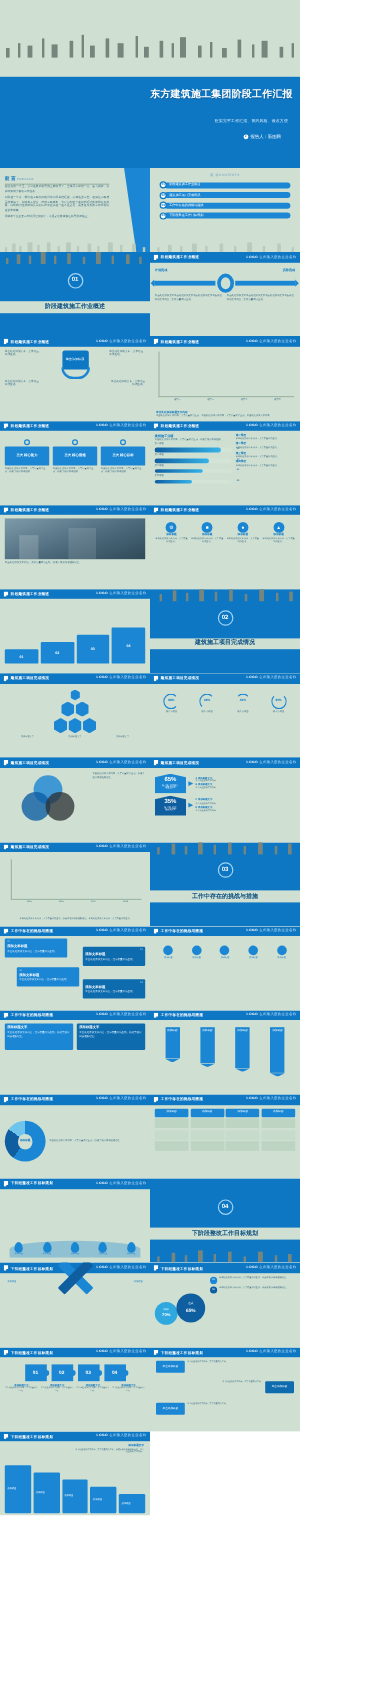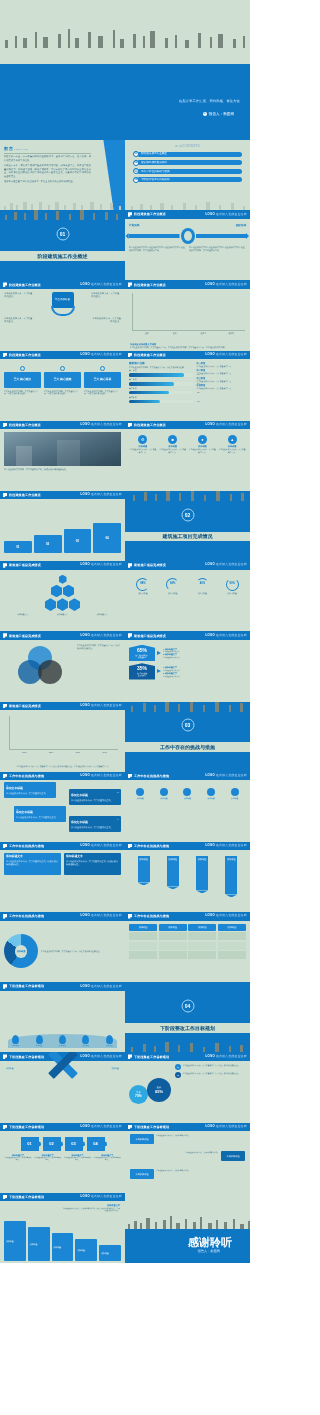--- a/index.html
+++ b/index.html
@@ -198,20 +198,21 @@
         <i style="left:66%;width:3px;height:50%"></i>
       <i style="left:70%;width:2px;height:66%"></i>
         <i style="left:74%;width:4px;height:42%"></i>
       <i style="left:79%;width:3px;height:76%"></i>
         <i style="left:84%;width:2px;height:54%"></i>
       <i style="left:87%;width:5px;height:68%"></i>
         <i style="left:93%;width:3px;height:46%"></i>
       <i style="left:97%;width:2px;height:60%"></i>
     </div>
     <div class="cover-blue"></div>
+    <div class="cover-title">东方建筑施工集团阶段工作汇报</div>
     <div class="cover-sub">框架完整工作汇报、简约风格、修改方便</div>
     <div class="cover-author">
       <span class="dot">●</span><span>报告人：新图网</span>
     </div>
   </div>
 
   <div class="slide">
     <div class="wedge"></div>
     <div style="position:absolute;left:4px;right:34px;top:6px">
       <div class="pf-h">
@@ -1029,41 +1030,16 @@
     </div>
     <div style="position:absolute;left:4px;right:4px;bottom:2px;display:flex;align-items:flex-end;gap:2px">
       <div class="card" style="flex:1;height:40px;font-size:1.9px;text-align:center;display:flex;align-items:center">添加标题</div>
       <div class="card" style="flex:1;height:34px;font-size:1.9px;text-align:center;display:flex;align-items:center">添加标题</div>
       <div class="card" style="flex:1;height:28px;font-size:1.9px;text-align:center;display:flex;align-items:center">添加标题</div>
       <div class="card" style="flex:1;height:22px;font-size:1.9px;text-align:center;display:flex;align-items:center">添加标题</div>
       <div class="card" style="flex:1;height:16px;font-size:1.9px;text-align:center;display:flex;align-items:center">添加标题</div>
     </div>
   </div>
 
-  <div class="slide">
-    <div class="thanks-top"></div>
-    <div class="skyline" style="bottom:auto;top:22px;height:16px">
-      <i style="left:2%;width:2px;height:40%"></i>
-        <i style="left:7%;width:3px;height:62%"></i>
-      <i style="left:12%;width:2px;height:48%"></i>
-        <i style="left:17%;width:4px;height:80%"></i>
-      <i style="left:24%;width:2px;height:54%"></i>
-        <i style="left:30%;width:3px;height:70%"></i>
-      <i style="left:36%;width:2px;height:92%"></i>
-        <i style="left:41%;width:4px;height:50%"></i>
-      <i style="left:48%;width:2px;height:76%"></i>
-        <i style="left:54%;width:3px;height:58%"></i>
-      <i style="left:60%;width:2px;height:86%"></i>
-        <i style="left:66%;width:4px;height:46%"></i>
-      <i style="left:73%;width:2px;height:66%"></i>
-        <i style="left:79%;width:3px;height:54%"></i>
-      <i style="left:86%;width:2px;height:72%"></i>
-        <i style="left:92%;width:4px;height:44%"></i>
-      <i style="left:98%;width:2px;height:60%"></i>
-    </div>
-    <div class="thanks-blue"></div>
-    <div class="thanks-t">感谢聆听</div>
-    <div class="thanks-a">报告人：新图网</div>
-  </div>
 
   <div class="slide blank"></div>
 
 </div>
 
 </body></html>

